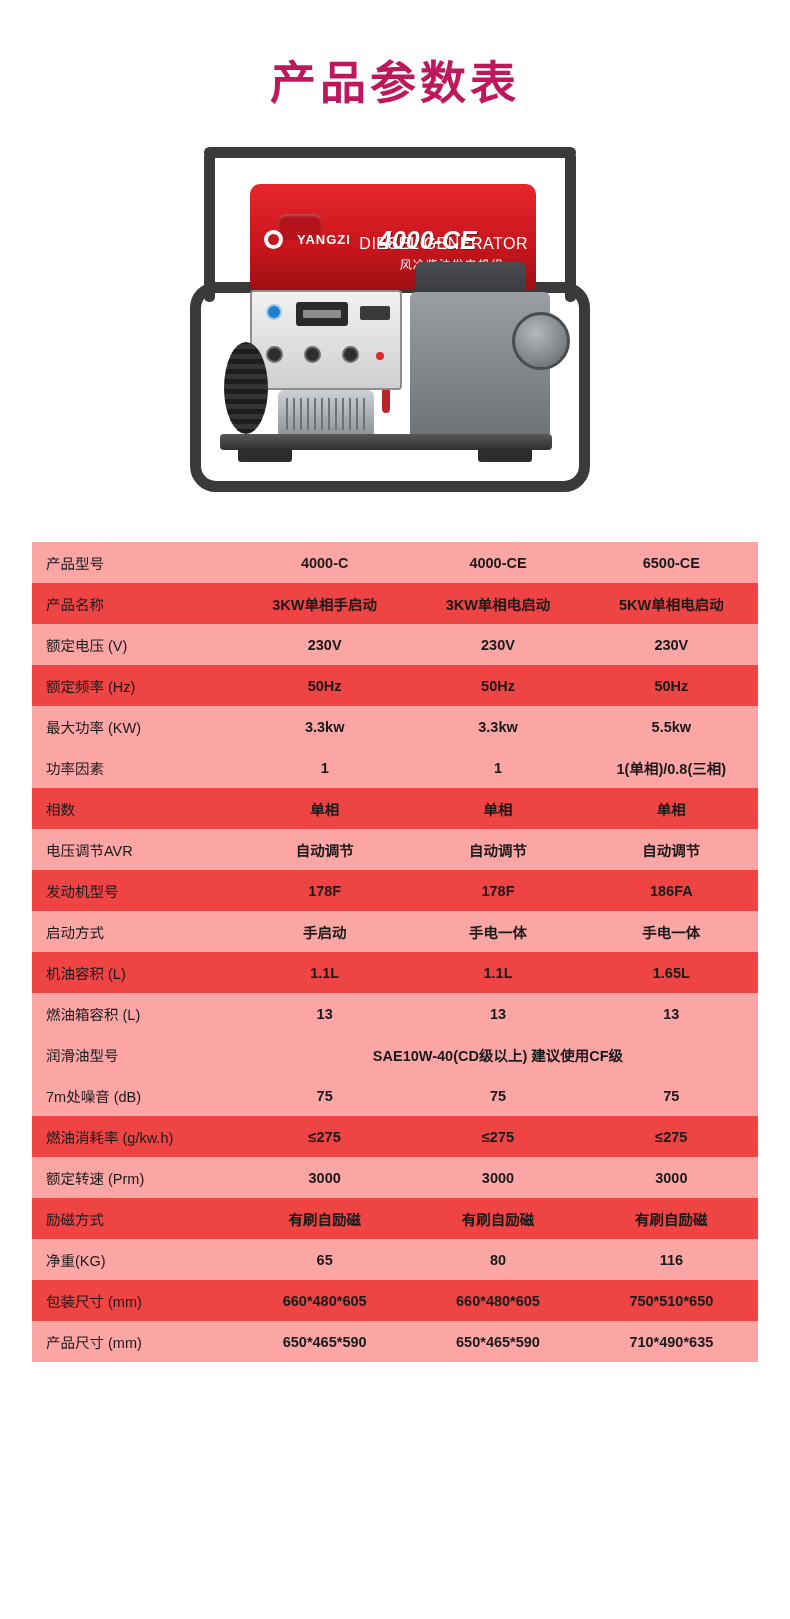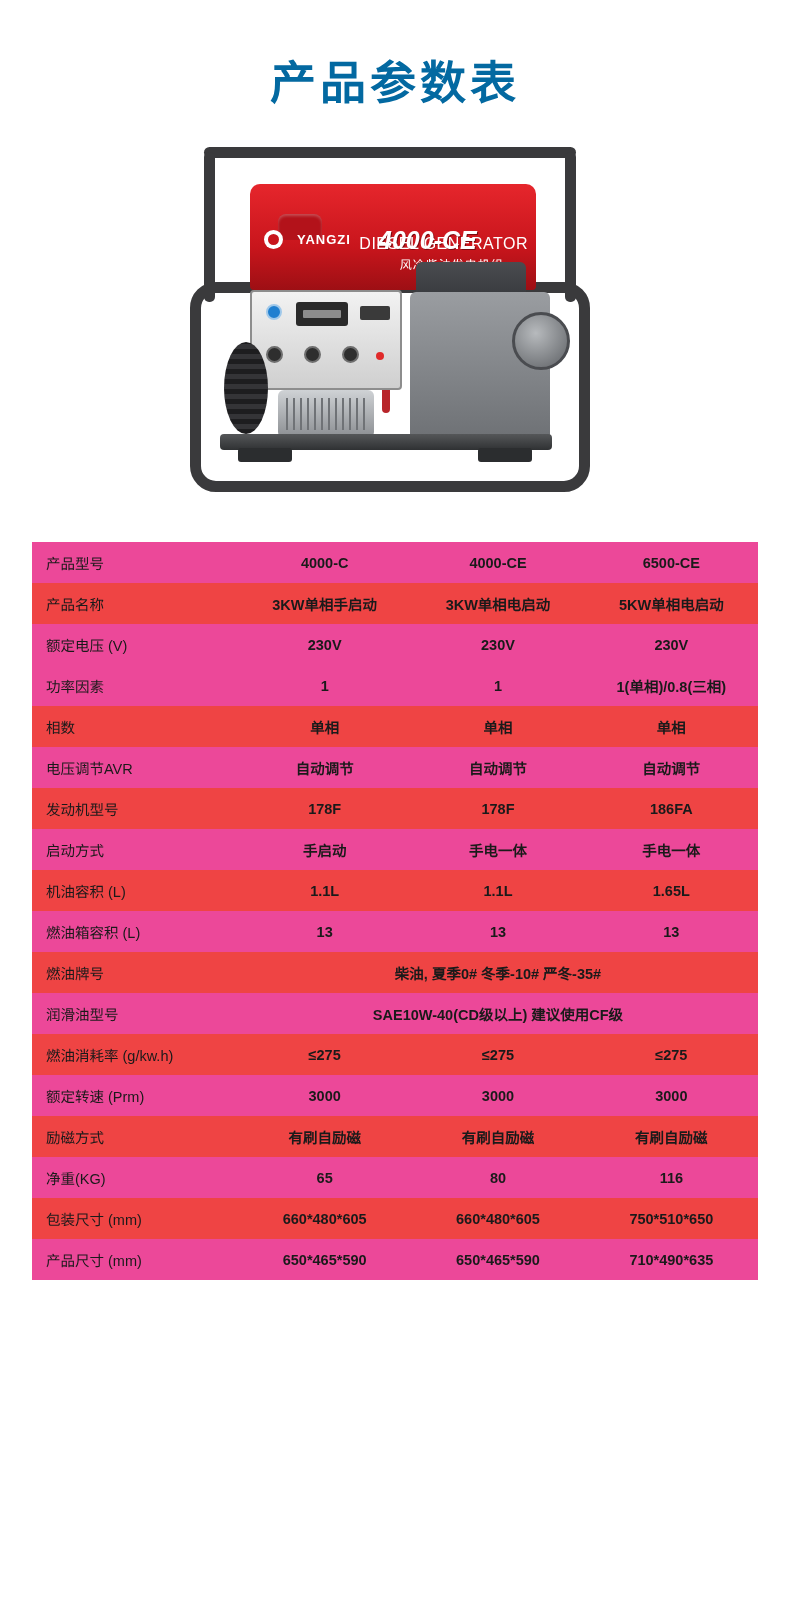--- a/index.html
+++ b/index.html
@@ -17,21 +17,21 @@
     position: relative;
     overflow: hidden;
   }
 
   
   .title {
     text-align: center;
     font-size: 46px;
     font-weight: bold;
     letter-spacing: 4px;
-    color: #0369a1;
+    color: #be185d;
     padding-top: 46px;
     padding-bottom: 10px;
   }
 
   
   .hero {
     width: 790px;
     height: 420px;
     position: relative;
   }
@@ -260,21 +260,21 @@
     border-collapse: collapse;
     table-layout: fixed;
   }
   td {
     font-size: 14.5px;
     color: #1a1a1a;
     height: 41px;
     padding: 0 6px;
     vertical-align: middle;
   }
-  tr.odd  { background: #ec4899; }
+  tr.odd  { background: #fca5a5; }
   tr.even { background: #ef4444; }
   td.label {
     width: 206px;
     text-align: left;
     padding-left: 14px;
     font-weight: normal;
   }
   td.val {
     text-align: center;
     font-weight: bold;
@@ -347,20 +347,32 @@
             <td class="val">3KW单相手启动</td>
             <td class="val">3KW单相电启动</td>
             <td class="val">5KW单相电启动</td>
           </tr>
           <tr class="odd">
             <td class="label">额定电压 (V)</td>
             <td class="val">230V</td>
             <td class="val">230V</td>
             <td class="val">230V</td>
           </tr>
+          <tr class="even">
+            <td class="label">额定频率 (Hz)</td>
+            <td class="val">50Hz</td>
+            <td class="val">50Hz</td>
+            <td class="val">50Hz</td>
+          </tr>
+          <tr class="odd">
+            <td class="label">最大功率 (KW)</td>
+            <td class="val">3.3kw</td>
+            <td class="val">3.3kw</td>
+            <td class="val">5.5kw</td>
+          </tr>
           <tr class="odd">
             <td class="label">功率因素</td>
             <td class="val">1</td>
             <td class="val">1</td>
             <td class="val">1(单相)/0.8(三相)</td>
           </tr>
           <tr class="even">
             <td class="label">相数</td>
             <td class="val">单相</td>
             <td class="val">单相</td>
@@ -389,27 +401,29 @@
             <td class="val">1.1L</td>
             <td class="val">1.1L</td>
             <td class="val">1.65L</td>
           </tr>
           <tr class="odd">
             <td class="label">燃油箱容积 (L)</td>
             <td class="val">13</td>
             <td class="val">13</td>
             <td class="val">13</td>
           </tr>
-          <tr class="even">
-            <td class="label">燃油牌号</td>
-            <td class="val span3" colspan="3">柴油, 夏季0#  冬季-10#  严冬-35#</td>
-          </tr>
           <tr class="odd">
             <td class="label">润滑油型号</td>
             <td class="val span3" colspan="3">SAE10W-40(CD级以上) 建议使用CF级</td>
+          </tr>
+          <tr class="odd">
+            <td class="label">7m处噪音 (dB)</td>
+            <td class="val">75</td>
+            <td class="val">75</td>
+            <td class="val">75</td>
           </tr>
           <tr class="even">
             <td class="label">燃油消耗率 (g/kw.h)</td>
             <td class="val">≤275</td>
             <td class="val">≤275</td>
             <td class="val">≤275</td>
           </tr>
           <tr class="odd">
             <td class="label">额定转速 (Prm)</td>
             <td class="val">3000</td>

